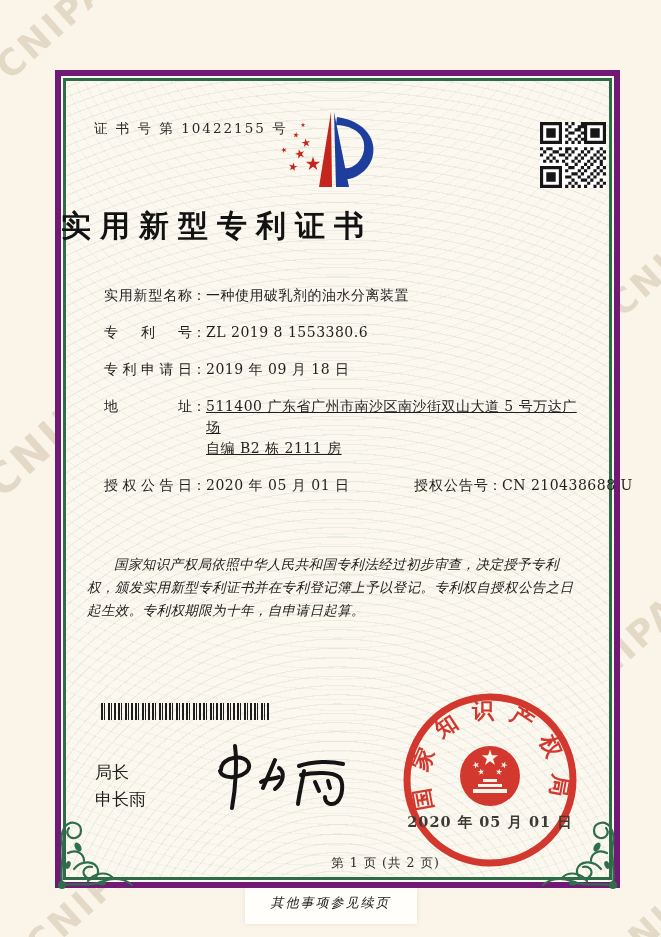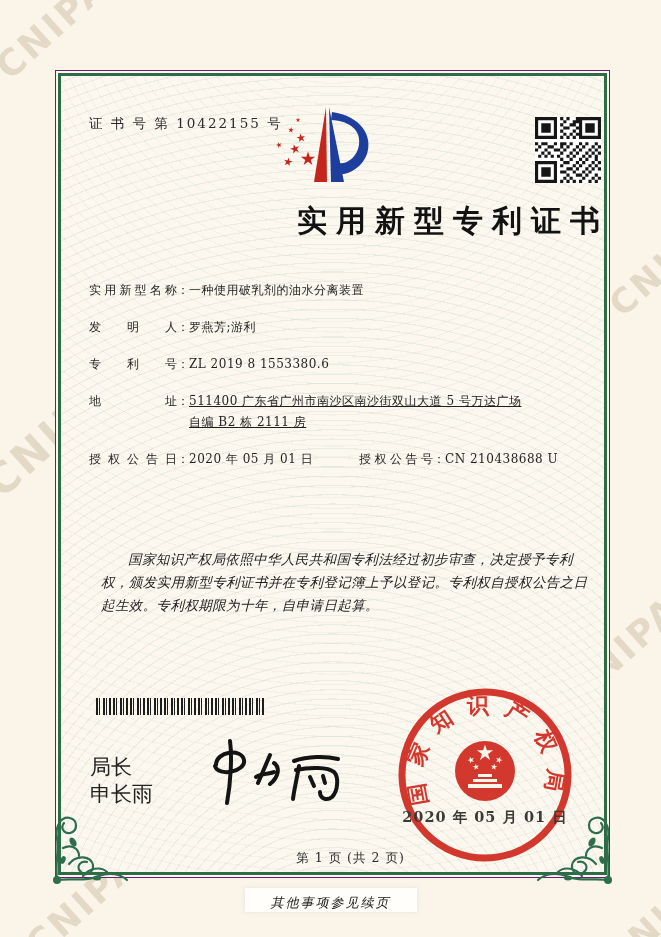--- a/index.html
+++ b/index.html
@@ -4,67 +4,67 @@
 <style>
   html,body{margin:0;padding:0;background:#efe9dc;}
   .stage{position:relative;width:661px;height:937px;background:#fbf5e9;overflow:hidden;
          font-family:"DejaVu Serif","Liberation Serif",serif;color:#1f1f1f;}
   
   .wm{position:absolute;font-family:"DejaVu Sans","Liberation Sans",sans-serif;
       font-weight:700;color:rgba(189,170,141,.38);transform:rotate(-42deg);
       letter-spacing:3px;user-select:none;pointer-events:none;}
   
   .frame{position:absolute;left:55px;top:70px;width:553px;height:806px;
-         border:1px solid #701a75;background:#fcf8ef;}
+         border:6px solid #701a75;background:#fcf8ef;}
   .frame-inner{position:absolute;inset:2px;border:3px solid #2e6b47;}
   .guilloche{position:absolute;inset:5px;pointer-events:none;
     background:
       repeating-radial-gradient(120% 95% at 50% 118%, rgba(80,140,100,.10) 0 1px, transparent 1px 8px),
       repeating-radial-gradient(140% 110% at 50% -20%, rgba(80,140,100,.06) 0 1px, transparent 1px 9px);}
   
   .certno{position:absolute;left:33px;top:44px;font-size:13.5px;letter-spacing:2px;color:#2a2a2a;}
   .logo{position:absolute;left:212px;top:30px;}
   .qr{position:absolute;left:479px;top:46px;}
-  .title{position:absolute;left:0;top:130px;width:100%;text-align:right;
+  .title{position:absolute;left:0;top:130px;width:100%;text-align:left;
          font-size:30px;font-weight:700;letter-spacing:9px;color:#121212;}
   
-  .fields{position:absolute;left:33px;top:209px;width:495px;font-size:12px;}
+  .fields{position:absolute;left:43px;top:209px;width:495px;font-size:14px;}
   .frow{margin-bottom:16px;line-height:21px;white-space:nowrap;}
   .flabel{display:inline-block;width:88px;text-align:justify;text-align-last:justify;
           text-justify:inter-character;vertical-align:top;}
   .fcolon{display:inline-block;vertical-align:top;}
   .fval{display:inline-block;vertical-align:top;letter-spacing:.5px;white-space:normal;}
   .addr .fval{max-width:380px;text-decoration:underline;}
   .addr2{display:block;}
   .grantrow{white-space:nowrap;}
-  .grant2{display:inline-block;margin-left:42px;}
+  .grant2{display:inline-block;margin-left:60px;}
   .grant2 .flabel{width:74px;}
   
-  .paras{position:absolute;left:45px;top:477px;width:492px;font-size:13.5px;
+  .paras{position:absolute;left:26px;top:477px;width:492px;font-size:13.5px;
          line-height:23px;color:#1c1c1c;font-style:italic;letter-spacing:.4px;}
   .paras p{margin:0;text-indent:2em;}
   
   .barcode{position:absolute;left:40px;top:627px;width:170px;height:17px;
     background:repeating-linear-gradient(90deg,
       #1d1d1d 0 2px,transparent 2px 3px,#1d1d1d 3px 4px,transparent 4px 7px,
       #1d1d1d 7px 9px,transparent 9px 10px,#1d1d1d 10px 11px,transparent 11px 13px,
       #1d1d1d 13px 15px,transparent 15px 17px);}
   
-  .signer{position:absolute;left:34px;top:683px;font-size:21px;line-height:27px;
+  .signer{position:absolute;left:34px;top:683px;font-size:17px;line-height:27px;
           font-family:"DejaVu Sans","Liberation Sans",sans-serif;color:#222;}
   .sig{position:absolute;left:130px;top:662px;}
   
   .seal{position:absolute;left:341px;top:616px;width:176px;height:176px;}
   .sealdate{position:absolute;left:0;top:121px;width:176px;text-align:center;
             font-size:14.5px;color:#3c3a35;letter-spacing:1px;font-weight:700;}
   
-  .pageind{position:absolute;left:18px;top:779px;width:100%;text-align:center;
-           font-size:12.5px;letter-spacing:1px;color:#2a2a2a;}
+  .pageind{position:absolute;left:0;top:779px;width:100%;text-align:center;
+           font-size:12.5px;letter-spacing:1px;color:#2a2a2a;padding-left:48px;}
   .footnote{position:absolute;left:50%;top:888px;transform:translateX(-50%);
-            background:#fffefa;padding:6px 26px 0;font-size:13px;font-style:italic;
+            background:#fffefa;padding:6px 26px 12px;font-size:13px;font-style:italic;
             letter-spacing:2px;color:#222;box-shadow:0 0 5px rgba(120,110,90,.15);}
   .flour{position:absolute;pointer-events:none;}
   .flour.bl{left:-7px;bottom:-9px;}
   .flour.br{right:-7px;bottom:-9px;transform:scaleX(-1);}
 </style>
 </head>
 <body>
 
 <div class="stage">
 
@@ -156,24 +156,24 @@
         M24 60h3v3h-3z M30 60h3v3h-3z M36 60h3v3h-3z M42 60h3v3h-3z M51 60h3v3h-3z M57 60h3v3h-3z"></path>
     </svg>
 
     <div class="title">实用新型专利证书</div>
 
     <div class="fields">
       <div class="frow">
         <span class="flabel">实用新型名称</span><span class="fcolon">：</span><span class="fval">一种使用破乳剂的油水分离装置</span>
       </div>
       <div class="frow">
-        <span class="flabel">发明人</span><span class="fcolon">：</span><span class="fval">罗燕芳;游利</span>
+        <span class="flabel">专利号</span><span class="fcolon">：</span><span class="fval">ZL 2019 8 1553380.6</span>
       </div>
       <div class="frow">
-        <span class="flabel">专利号</span><span class="fcolon">：</span><span class="fval">ZL 2019 8 1553380.6</span>
+        <span class="flabel">专利申请日</span><span class="fcolon">：</span><span class="fval">2019 年 09 月 18 日</span>
       </div>
       <div class="frow addr">
         <span class="flabel">地址</span><span class="fcolon">：</span><span class="fval"><span>511400 广东省广州市南沙区南沙街双山大道 5 号万达广场</span><span class="addr2">自编 B2 栋 2111 房</span></span>
       </div>
       <div class="frow grantrow">
         <span>
           <span class="flabel">授权公告日</span><span class="fcolon">：</span><span class="fval">2020 年 05 月 01 日</span>
         </span>
         <span class="grant2">
           <span class="flabel">授权公告号</span><span class="fcolon">：</span><span class="fval">CN 210438688 U</span>

